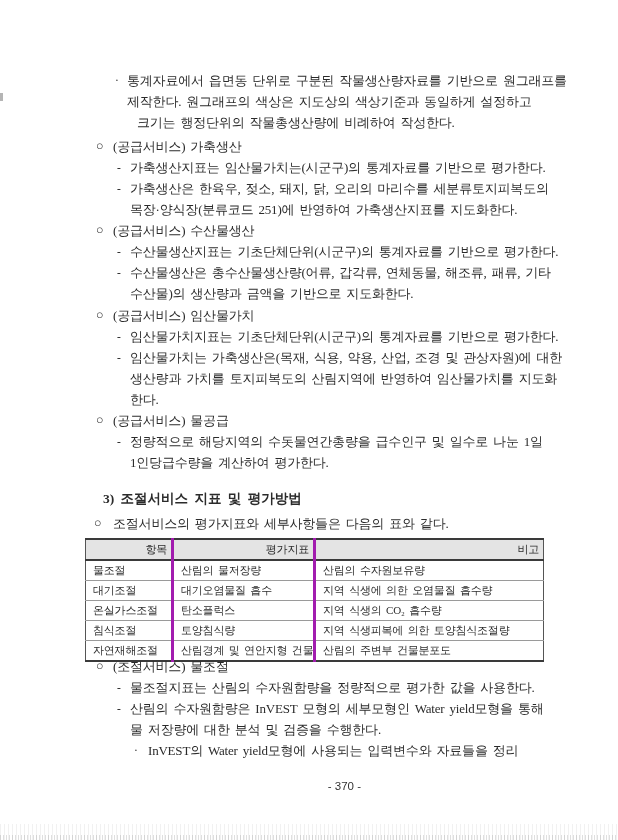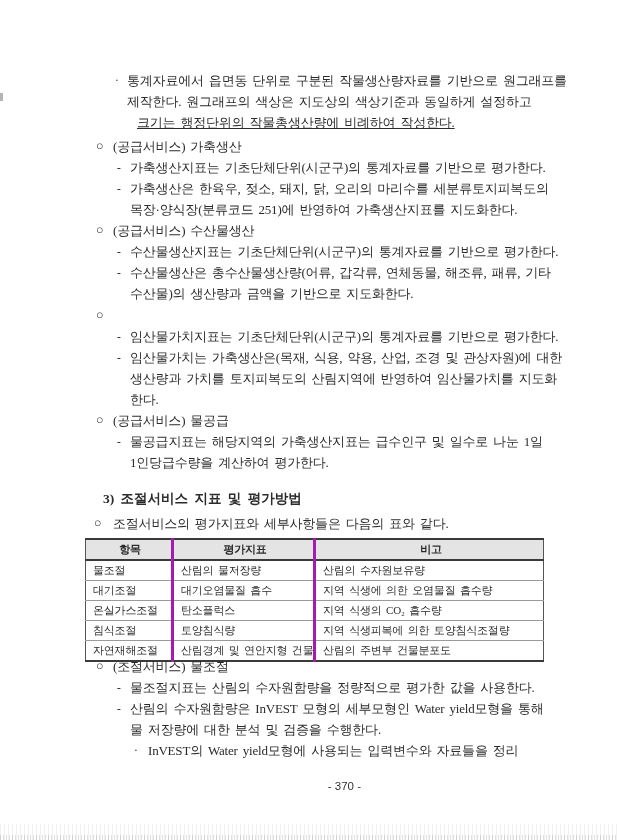--- a/index.html
+++ b/index.html
@@ -2,33 +2,33 @@
 <html><head>
 <meta charset="utf-8">
 <style>
   html,body{margin:0;padding:0;background:#ffffff;}
   .page{
     position:relative;width:618px;height:840px;background:#ffffff;overflow:hidden;
     font-family:"Liberation Serif","DejaVu Serif",serif;color:#2b2b2b;
   }
   .blk{position:absolute;font-size:13px;line-height:21px;letter-spacing:-0.2px;word-spacing:2px;}
   .ln{white-space:nowrap;height:21px;}
-  .ind{padding-left:10px;text-decoration:underline;}
+  .ind{padding-left:10px;}
   .marker{position:absolute;font-size:11.5px;line-height:21px;}
   .circ{font-size:12.5px;}
   .heading{font-weight:bold;font-size:13.5px;letter-spacing:0;word-spacing:3px;}
   .doc-table{
     position:absolute;left:85px;top:538px;width:458px;border-collapse:collapse;
     font-size:11px;letter-spacing:-0.2px;word-spacing:2px;
     border-top:2px solid #3a3a3a;border-bottom:2px solid #3a3a3a;
     border-left:1px solid #555;border-right:1px solid #555;
     table-layout:fixed;
   }
   .doc-table th{
-    background:#e4e4e4;font-weight:bold;text-align:center;
+    background:#e4e4e4;font-weight:normal;text-align:right;
     border-bottom:2px solid #3a3a3a;padding:2px 4px 2px 7px;height:14px;
     white-space:nowrap;overflow:hidden;
   }
   .doc-table td{
     border-top:1px solid #9a9a9a;padding:2px 4px 2px 7px;height:15px;
     white-space:nowrap;overflow:hidden;
   }
   .doc-table th + th, .doc-table td + td{border-left:3px solid #a21caf;}
   .page-num{
     position:absolute;left:161px;width:200px;top:780px;text-align:right;
@@ -56,21 +56,21 @@
     <div class="ln">제작한다. 원그래프의 색상은 지도상의 색상기준과 동일하게 설정하고</div>
     <div class="ln ind">크기는 행정단위의 작물총생산량에 비례하여 작성한다.</div>
   </div>
 
   <span class="marker circ" style="left:96px;top:136px">○</span>
   <div class="blk" style="left:113px;top:136px">
     <div class="ln">(공급서비스) 가축생산</div>
   </div>
   <span class="marker" style="left:117px;top:157px">-</span>
   <div class="blk" style="left:130px;top:157px">
-    <div class="ln">가축생산지표는 기초단체단위(시군구)의 통계자료를 기반으로 평가한다.</div>
+    <div class="ln">가축생산지표는 임산물가치는(시군구)의 통계자료를 기반으로 평가한다.</div>
   </div>
   <span class="marker" style="left:117px;top:178px">-</span>
   <div class="blk" style="left:130px;top:178px">
     <div class="ln">가축생산은 한육우, 젖소, 돼지, 닭, 오리의 마리수를 세분류토지피복도의</div>
     <div class="ln">목장·양식장(분류코드 251)에 반영하여 가축생산지표를 지도화한다.</div>
   </div>
 
   <span class="marker circ" style="left:96px;top:220px">○</span>
   <div class="blk" style="left:113px;top:220px">
     <div class="ln">(공급서비스) 수산물생산</div>
@@ -79,38 +79,41 @@
   <div class="blk" style="left:130px;top:241px">
     <div class="ln">수산물생산지표는 기초단체단위(시군구)의 통계자료를 기반으로 평가한다.</div>
   </div>
   <span class="marker" style="left:117px;top:262px">-</span>
   <div class="blk" style="left:130px;top:262px">
     <div class="ln">수산물생산은 총수산물생산량(어류, 갑각류, 연체동물, 해조류, 패류, 기타</div>
     <div class="ln">수산물)의 생산량과 금액을 기반으로 지도화한다.</div>
   </div>
 
   <span class="marker circ" style="left:96px;top:305px">○</span>
+  <div class="blk" style="left:113px;top:305px">
+    <div class="ln">(공급서비스) 임산물가치</div>
+  </div>
   <span class="marker" style="left:117px;top:326px">-</span>
   <div class="blk" style="left:130px;top:326px">
     <div class="ln">임산물가치지표는 기초단체단위(시군구)의 통계자료를 기반으로 평가한다.</div>
   </div>
   <span class="marker" style="left:117px;top:347px">-</span>
   <div class="blk" style="left:130px;top:347px">
     <div class="ln">임산물가치는 가축생산은(목재, 식용, 약용, 산업, 조경 및 관상자원)에 대한</div>
     <div class="ln">생산량과 가치를 토지피복도의 산림지역에 반영하여 임산물가치를 지도화</div>
     <div class="ln">한다.</div>
   </div>
 
   <span class="marker circ" style="left:96px;top:410px">○</span>
   <div class="blk" style="left:113px;top:410px">
     <div class="ln">(공급서비스) 물공급</div>
   </div>
   <span class="marker" style="left:117px;top:431px">-</span>
   <div class="blk" style="left:130px;top:431px">
-    <div class="ln">물공급지표는 해당지역의 가축생산지표는 급수인구 및 일수로 나눈 1일</div>
+    <div class="ln">정량적으로 해당지역의 수돗물연간총량을 급수인구 및 일수로 나눈 1일</div>
     <div class="ln">1인당급수량을 계산하여 평가한다.</div>
   </div>
 
   <div class="blk heading" style="left:103px;top:488px">
     <div class="ln">3) 조절서비스 지표 및 평가방법</div>
   </div>
   <span class="marker circ" style="left:94px;top:513px">○</span>
   <div class="blk" style="left:113px;top:513px">
     <div class="ln">조절서비스의 평가지표와 세부사항들은 다음의 표와 같다.</div>
   </div>

